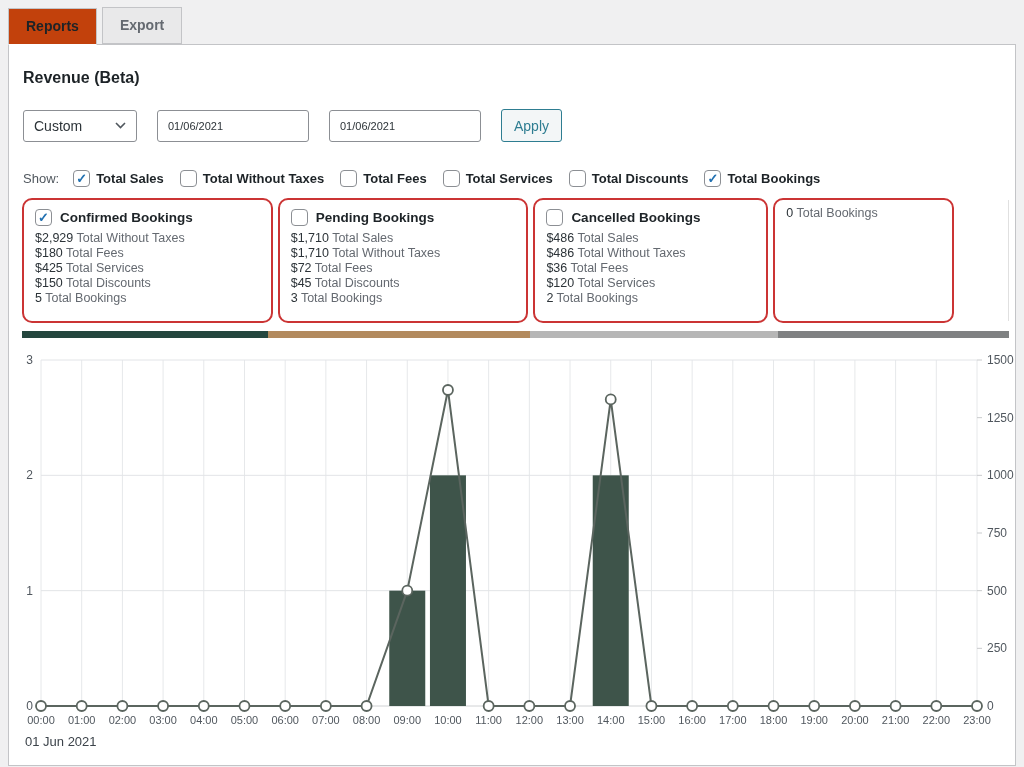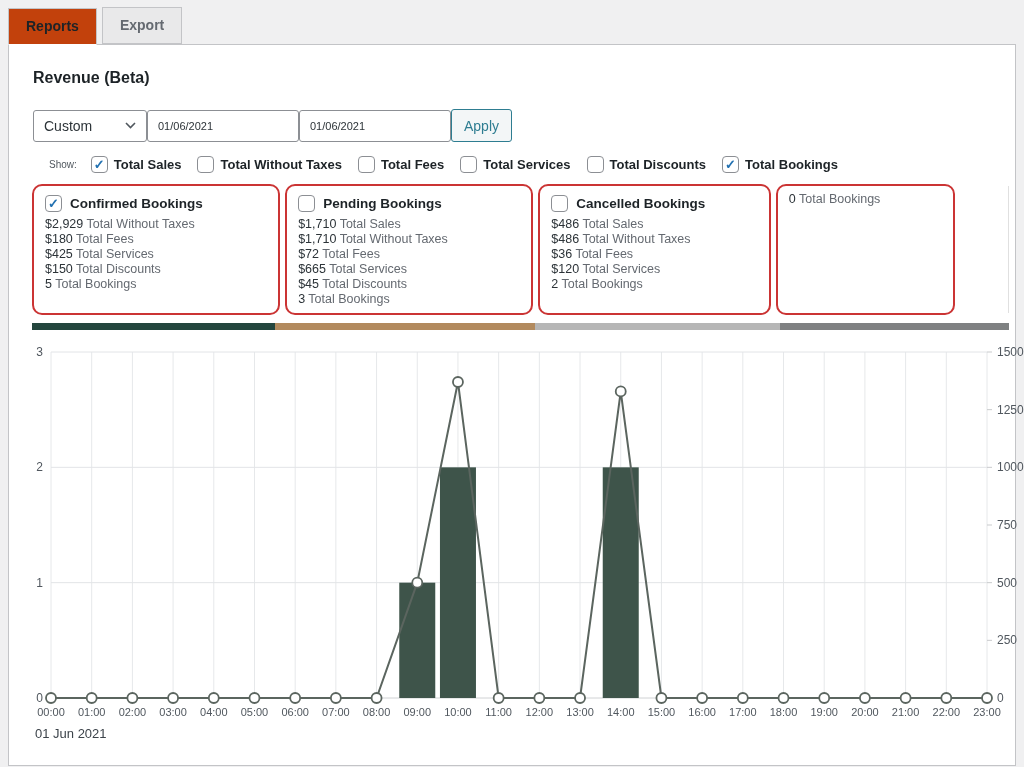--- a/index.html
+++ b/index.html
@@ -8,39 +8,39 @@
 
   
   .tabbar { display:flex; align-items:flex-end; padding:8px 0 0 8px; height:44px; }
   .tab { border:1px solid #c3c4c7; background:#e9e9ea; color:#646970;
     font-size:14px; font-weight:600; padding:9px 17px 10px; margin-right:5px; cursor:pointer; }
   .tab.active { background:#c2410c; color:#1d2327; border-bottom:1px solid #fff;
     margin-bottom:-1px; position:relative; z-index:2; }
 
   
   .panel { background:#fff; border:1px solid #c3c4c7; margin:0 8px; height:722px;
-    padding:14px 6px 0 16px; position:relative; z-index:1; }
+    padding:14px 6px 0 6px; position:relative; z-index:1; }
 
   h1.page-title { font-size:16px; font-weight:700; margin:10px 0 22px 8px; }
 
   
-  .filters { display:flex; align-items:center; margin:0 0 14px 8px; gap:0; }
+  .filters { display:flex; align-items:center; margin:0 0 28px 8px; gap:20px; }
   .select { display:flex; align-items:center; justify-content:space-between;
     width:114px; height:32px; border:1px solid #8c8f94; border-radius:3px;
     padding:0 10px; font-size:14px; color:#2c3338; background:#fff; cursor:pointer; }
   .date-input { width:152px; height:32px; border:1px solid #8c8f94; border-radius:3px;
     padding:0 10px; font-size:11px; color:#2c3338; font-family:"Liberation Sans",sans-serif; }
   .apply-btn { height:33px; padding:0 12px; font-size:14px; cursor:pointer;
     font-family:"Liberation Sans",sans-serif;
     color:var(--apply,#2e7d91); border:1px solid var(--apply,#2e7d91);
     background:#f3f6f7; border-radius:3px; }
 
   
   .showrow { display:flex; align-items:center; margin:0 0 11px 8px; gap:14px; }
-  .show-label { font-size:10px; color:#50575e;margin-left:16px; }
+  .show-label { font-size:13px; color:#50575e; }
   .show-opts { display:flex; align-items:center; gap:16px; }
   .show-item { display:flex; align-items:center; gap:6px; cursor:pointer; }
   .show-item .txt { font-size:13px; font-weight:700; color:#1d2327; }
 
   
   .cb { display:inline-flex; align-items:center; justify-content:center;
     width:17px; height:17px; border:1px solid #8c8f94; border-radius:4px;
     background:#fff; font-size:13px; font-weight:700; line-height:1;
     color:var(--check,#2271b1); flex:0 0 auto; cursor:pointer; }
 
@@ -129,21 +129,20 @@
         <div class="crow"><span class="val">5 </span><span class="lbl">Total Bookings</span></div>
       </div>
       <div class="card" style="flex: 0 0 25.4%;">
         <div class="card-head">
           <span class="cb"></span>
           <span class="card-title">Pending Bookings</span>
         </div>
         <div class="crow"><span class="val">$1,710 </span><span class="lbl">Total Sales</span></div>
         <div class="crow"><span class="val">$1,710 </span><span class="lbl">Total Without Taxes</span></div>
         <div class="crow"><span class="val">$72 </span><span class="lbl">Total Fees</span></div>
-        <div class="crow"><span class="val">$665 </span><span class="lbl">Total Services</span></div>
         <div class="crow"><span class="val">$45 </span><span class="lbl">Total Discounts</span></div>
         <div class="crow"><span class="val">3 </span><span class="lbl">Total Bookings</span></div>
       </div>
       <div class="card" style="flex: 0 0 23.8%;">
         <div class="card-head">
           <span class="cb"></span>
           <span class="card-title">Cancelled Bookings</span>
         </div>
         <div class="crow"><span class="val">$486 </span><span class="lbl">Total Sales</span></div>
         <div class="crow"><span class="val">$486 </span><span class="lbl">Total Without Taxes</span></div>

